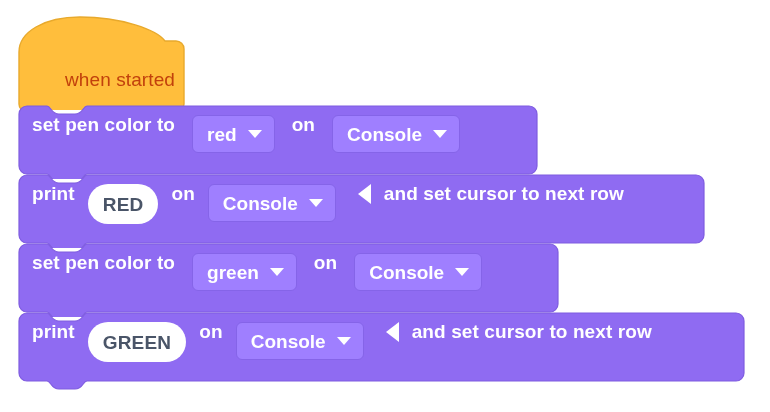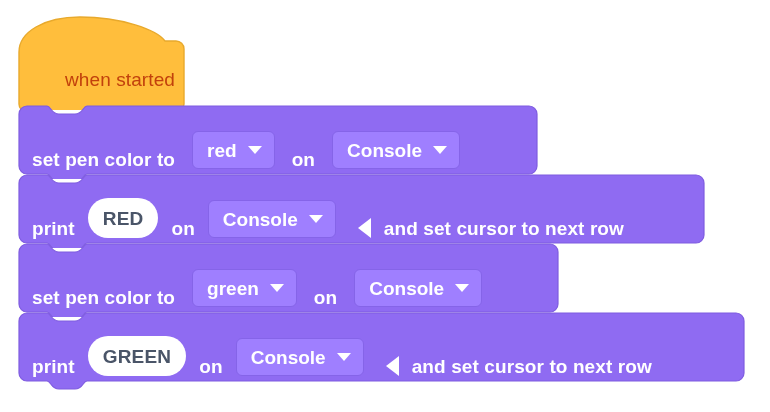--- a/index.html
+++ b/index.html
@@ -64,21 +64,21 @@
     position: absolute;
     left: 0; top: 0;
     display: block;
   }
   .row {
     position: absolute;
     left: 14px;
     top: 8px;
     height: 54px;
     display: flex;
-    align-items: flex-end;
+    align-items: flex-start;
     gap: 0;
     white-space: nowrap;
   }
 
   .blk-text {
     font-size: 19px;
     font-weight: bold;
     color: #ffffff;
     line-height: 1;
     letter-spacing: 0.1px;

